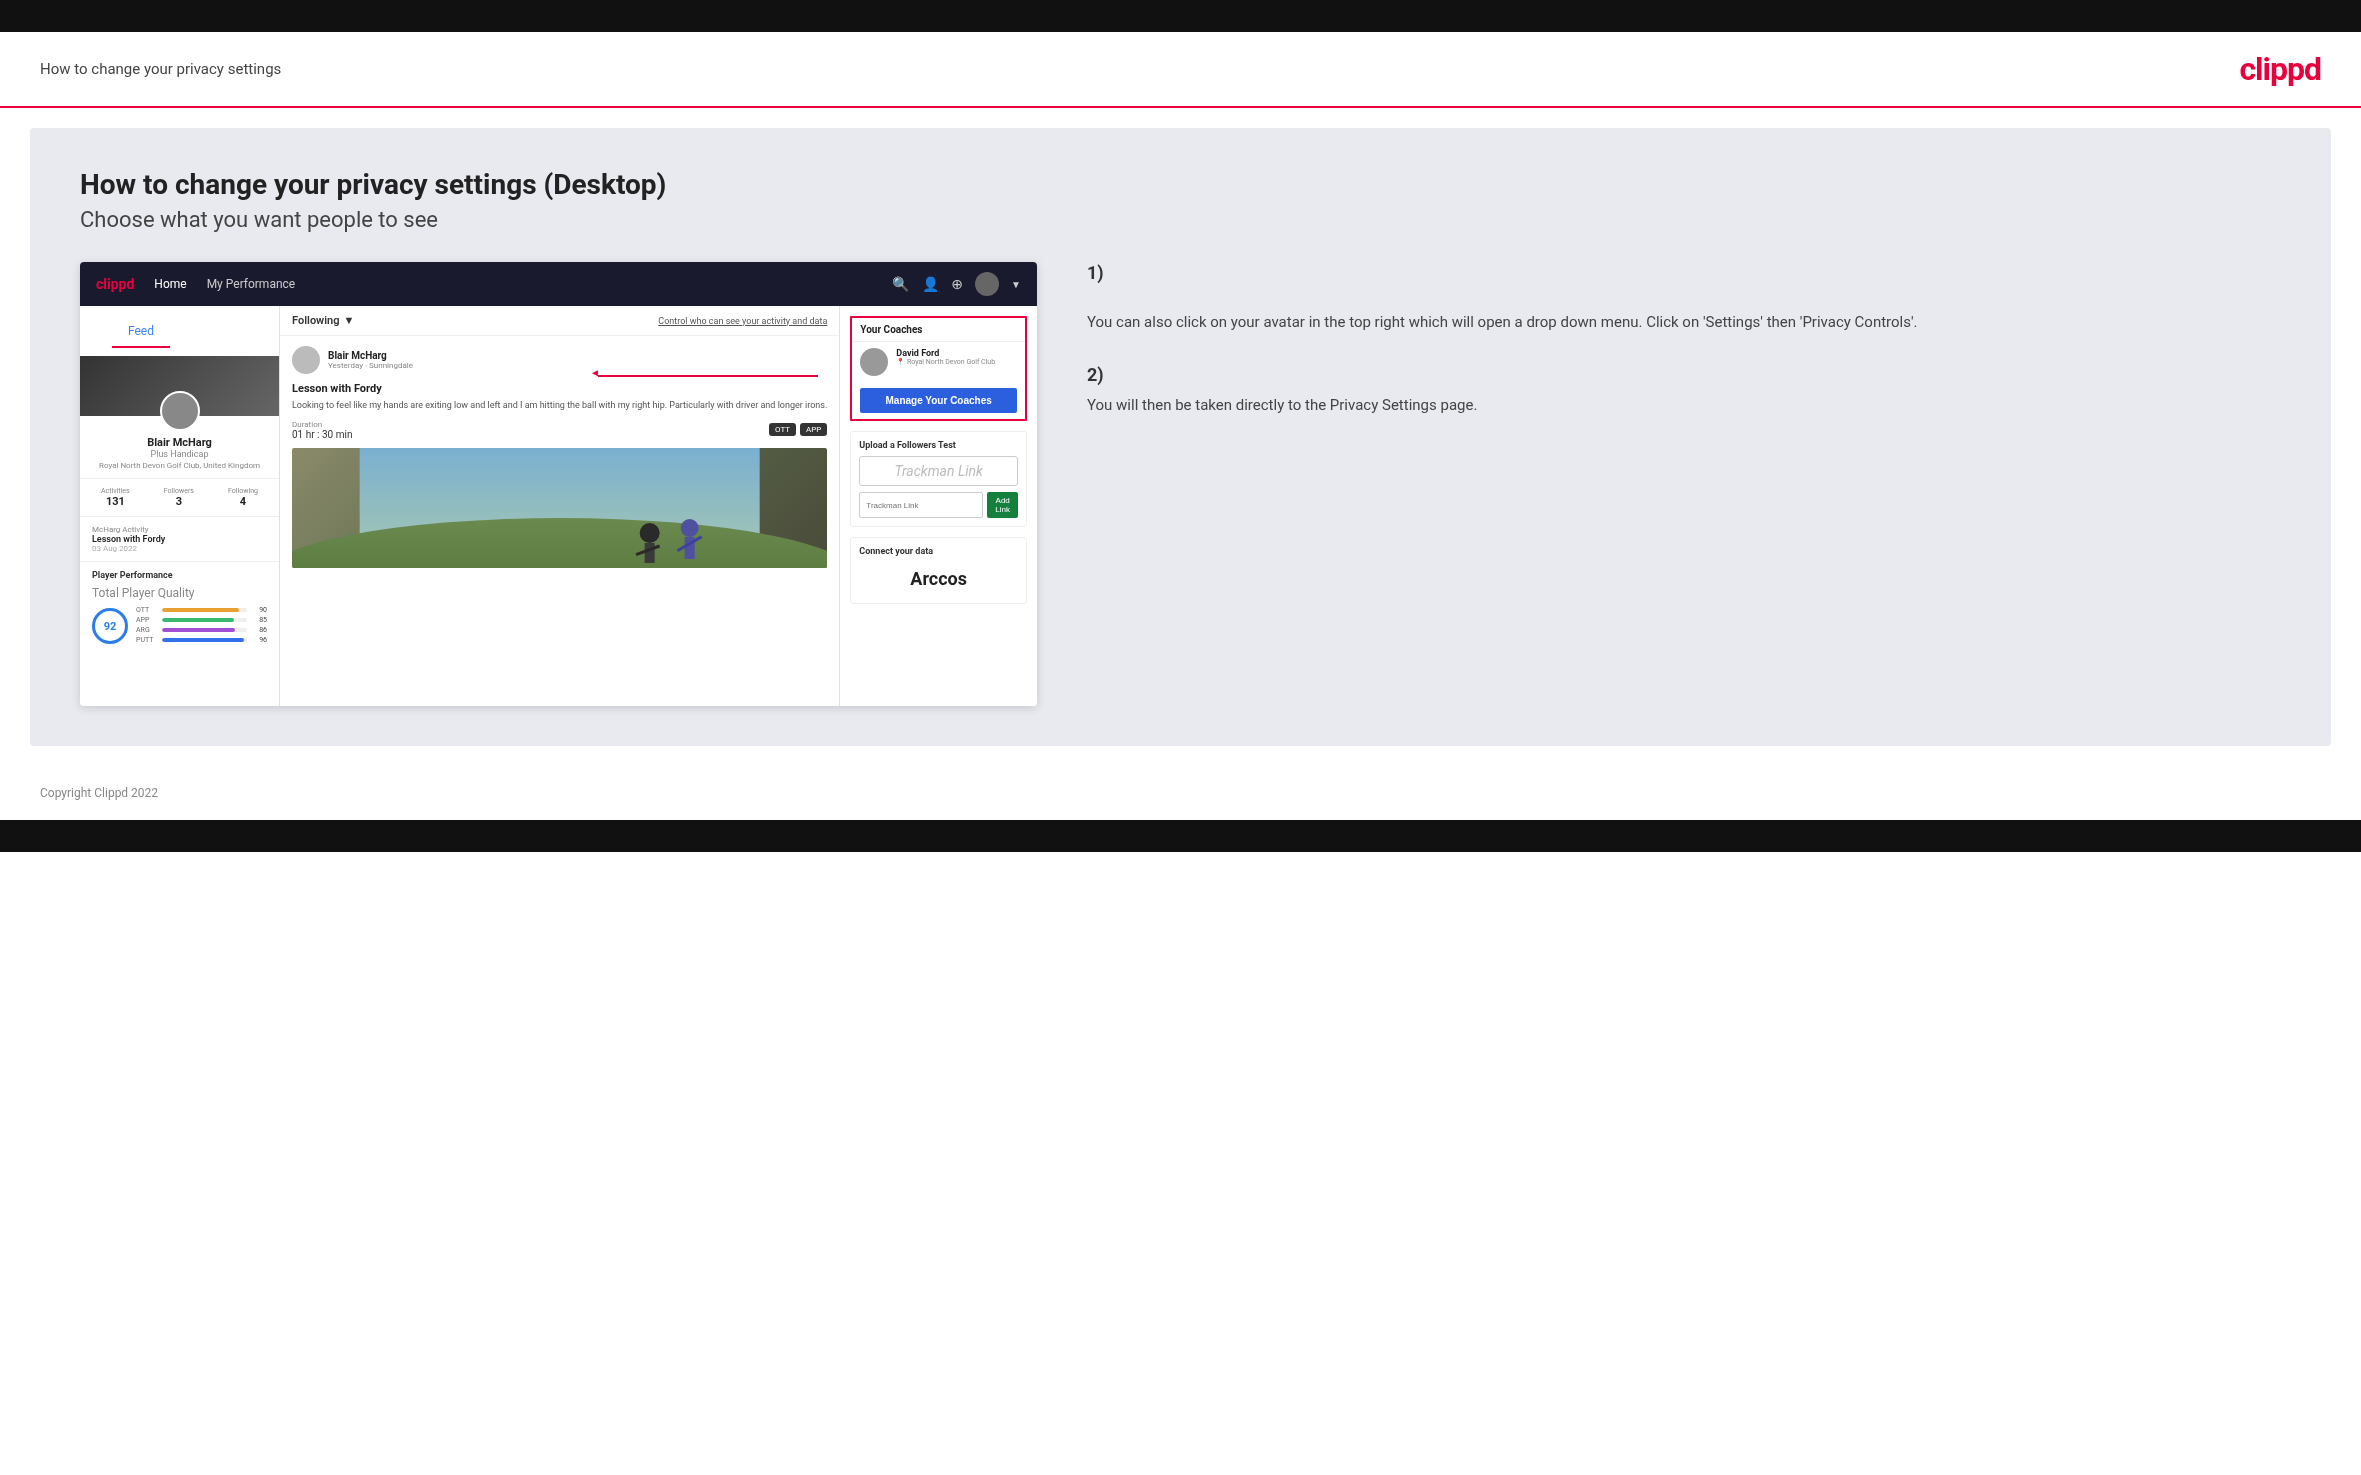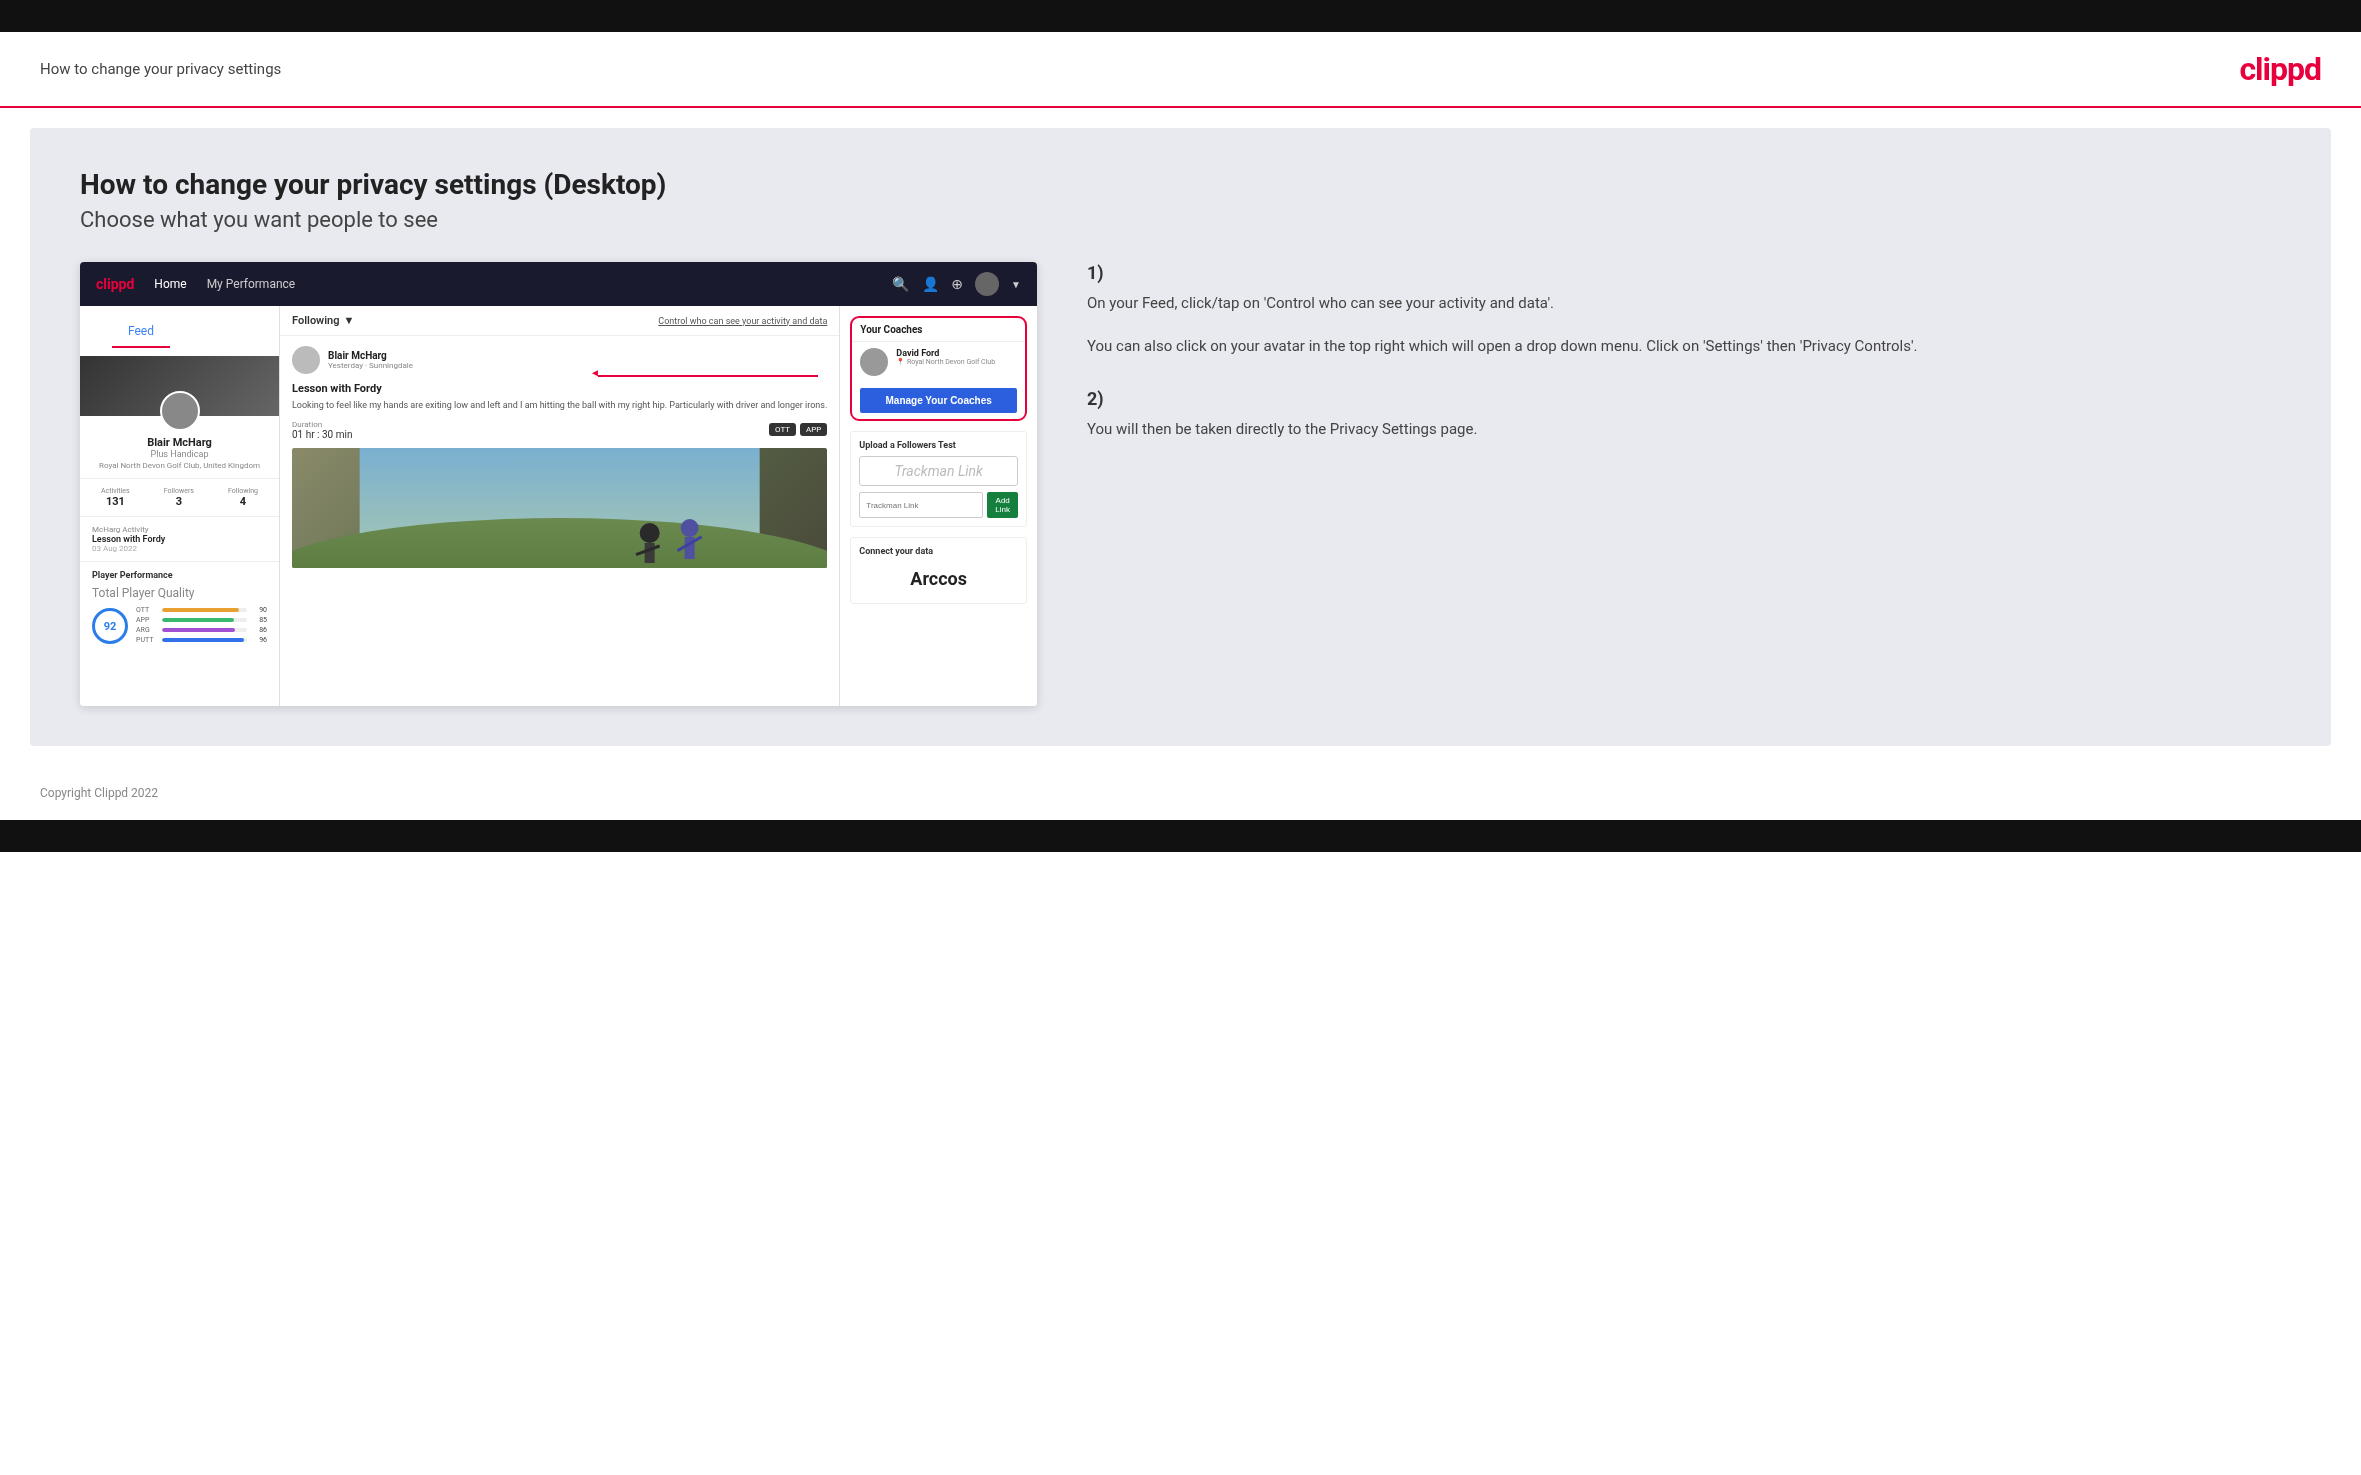--- a/index.html
+++ b/index.html
@@ -372,21 +372,21 @@
     
     .right-panel {
       flex: 0 0 170px;
       background: #fff;
       padding: 10px;
     }
 
     
     .coaches-section {
       border: 2px solid #e8003d;
-      border-radius: 9px;
+      border-radius: 1px;
       margin-bottom: 10px;
       overflow: hidden;
     }
     .coaches-header {
       padding: 6px 8px;
       font-size: 10px;
       font-weight: 700;
       color: #222;
       border-bottom: 1px solid #eee;
     }
@@ -758,21 +758,20 @@
         </div>
       </div>
 
       <div class="red-arrow-line"></div>
 
     </div>
 
     <div class="instructions">
       <div class="instruction-item">
         <div class="instruction-number">1)</div>
-        <p class="instruction-text">On your Feed, click/tap on 'Control who can see your activity and data'.</p>
         <br>
         <p class="instruction-text">You can also click on your avatar in the top right which will open a drop down menu. Click on 'Settings' then 'Privacy Controls'.</p>
       </div>
       <div class="instruction-item">
         <div class="instruction-number">2)</div>
         <p class="instruction-text">You will then be taken directly to the Privacy Settings page.</p>
       </div>
     </div>
 
   </div>

